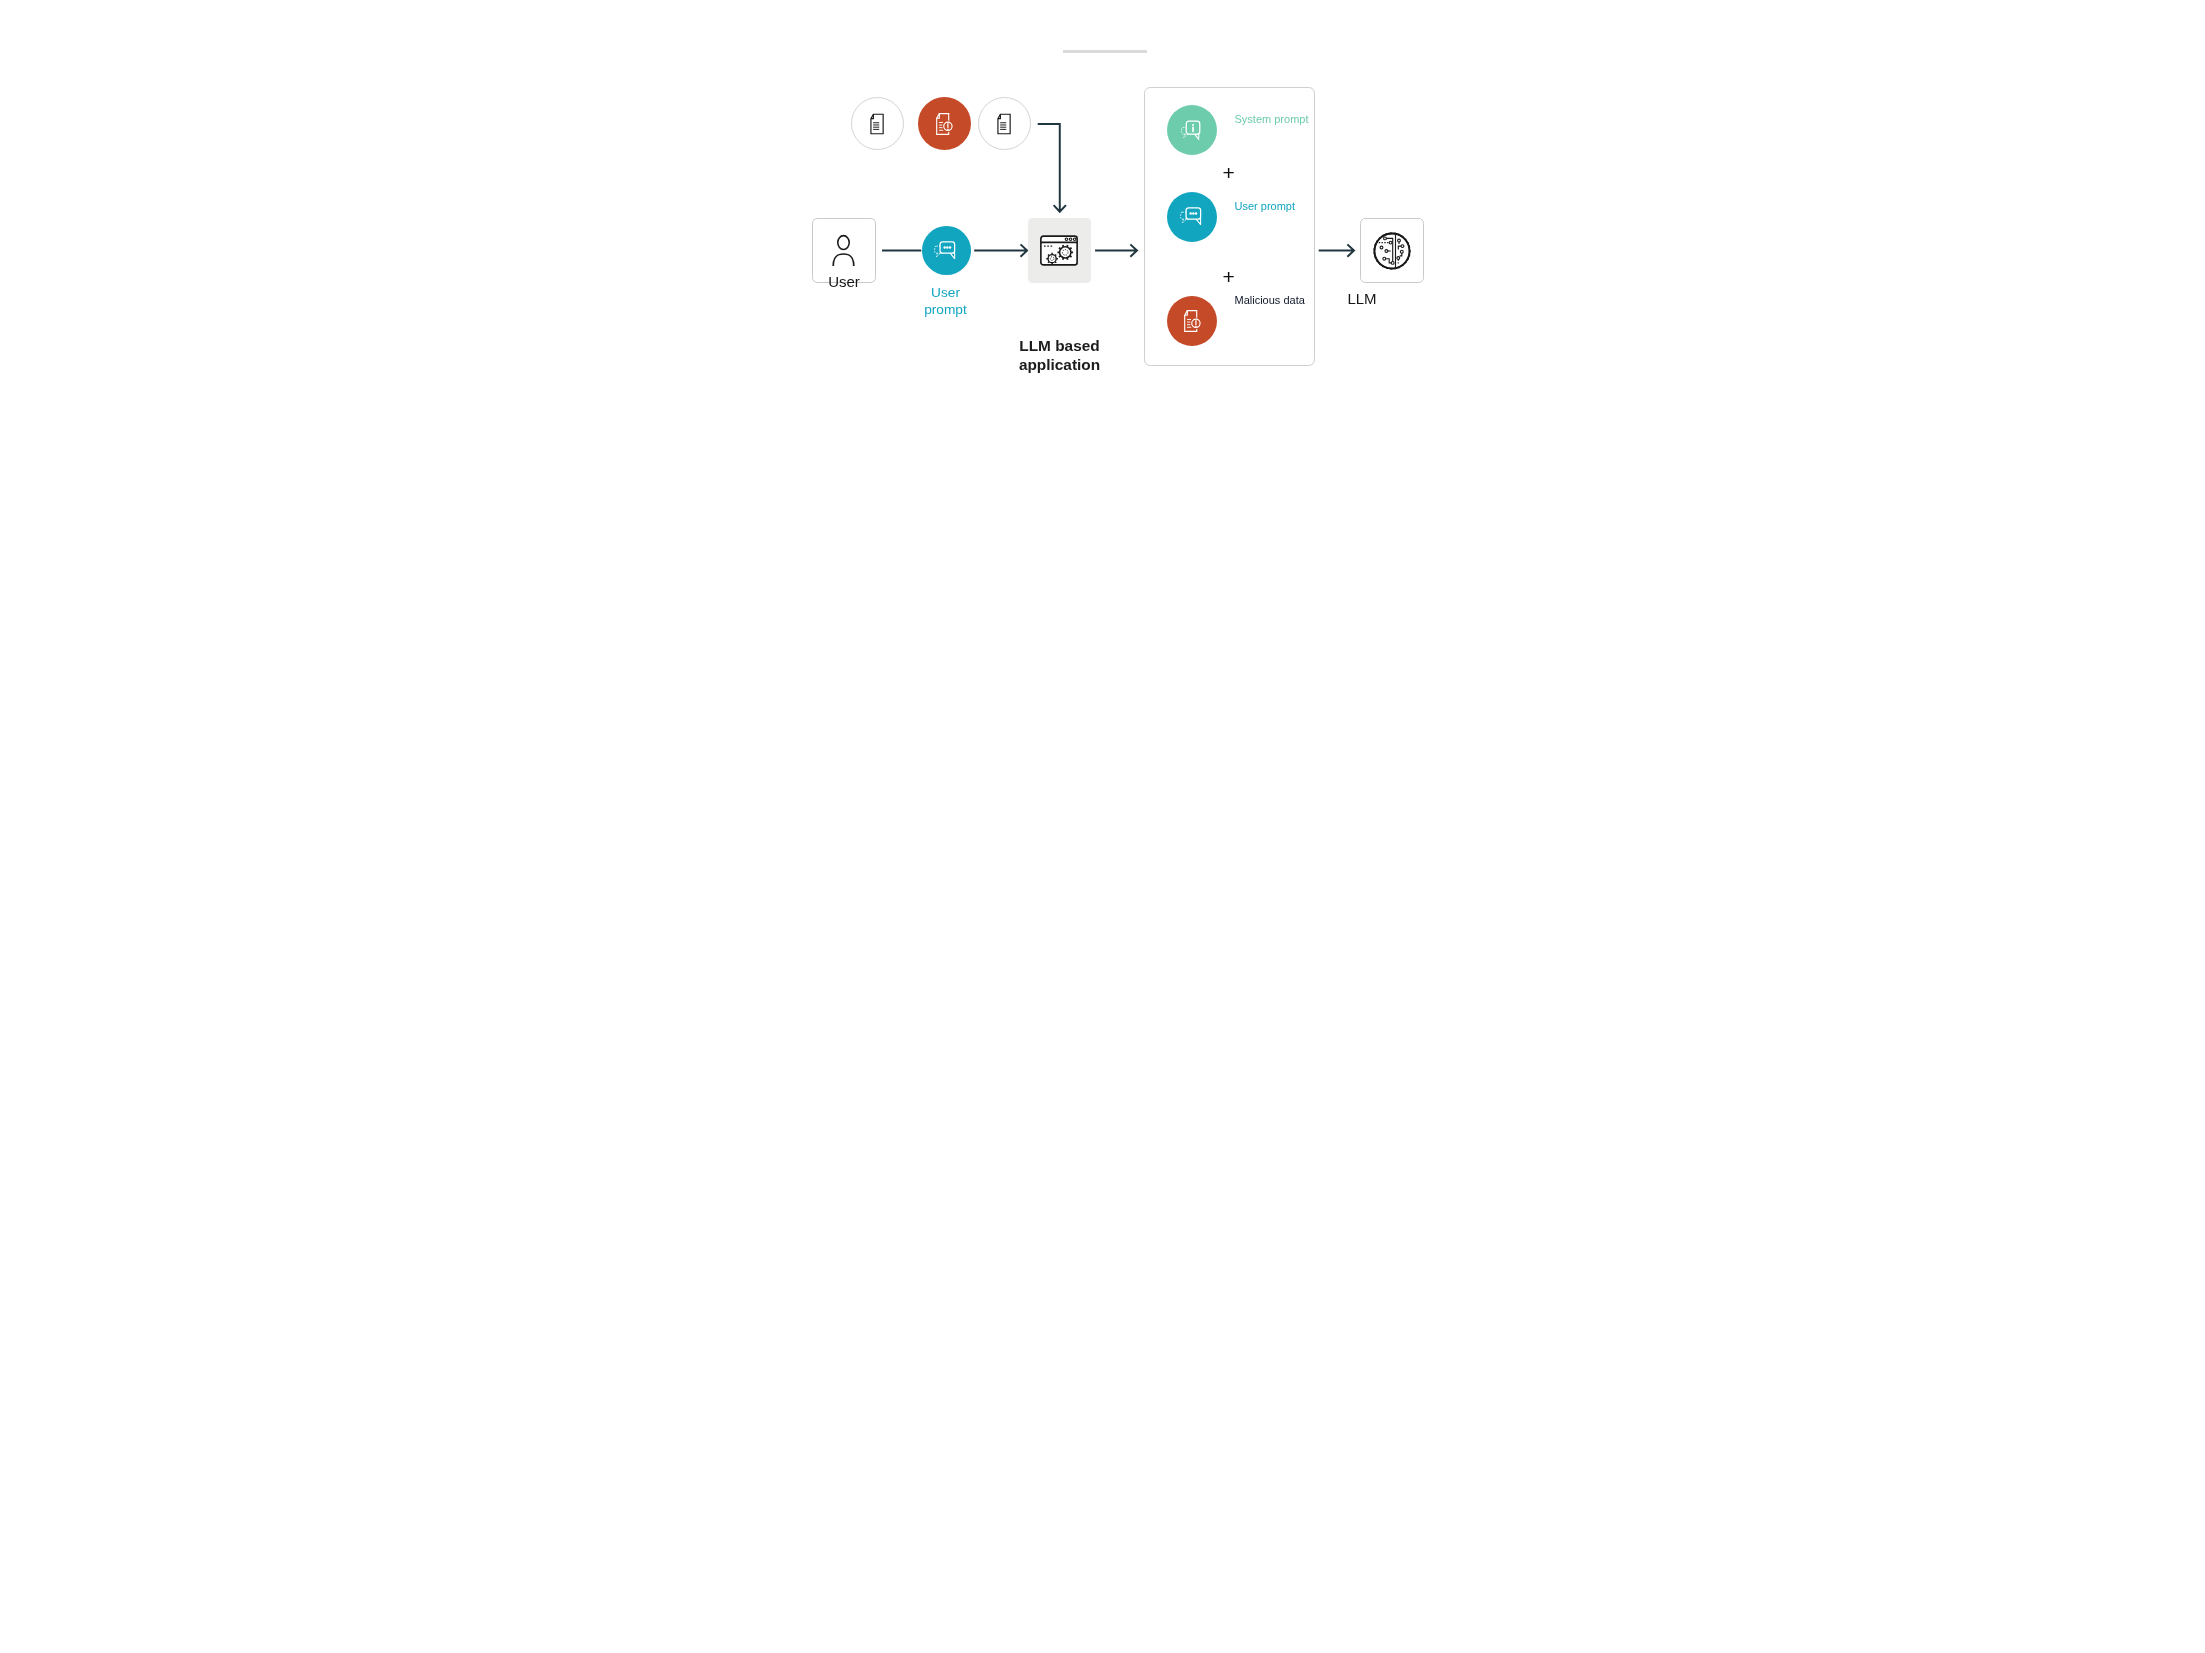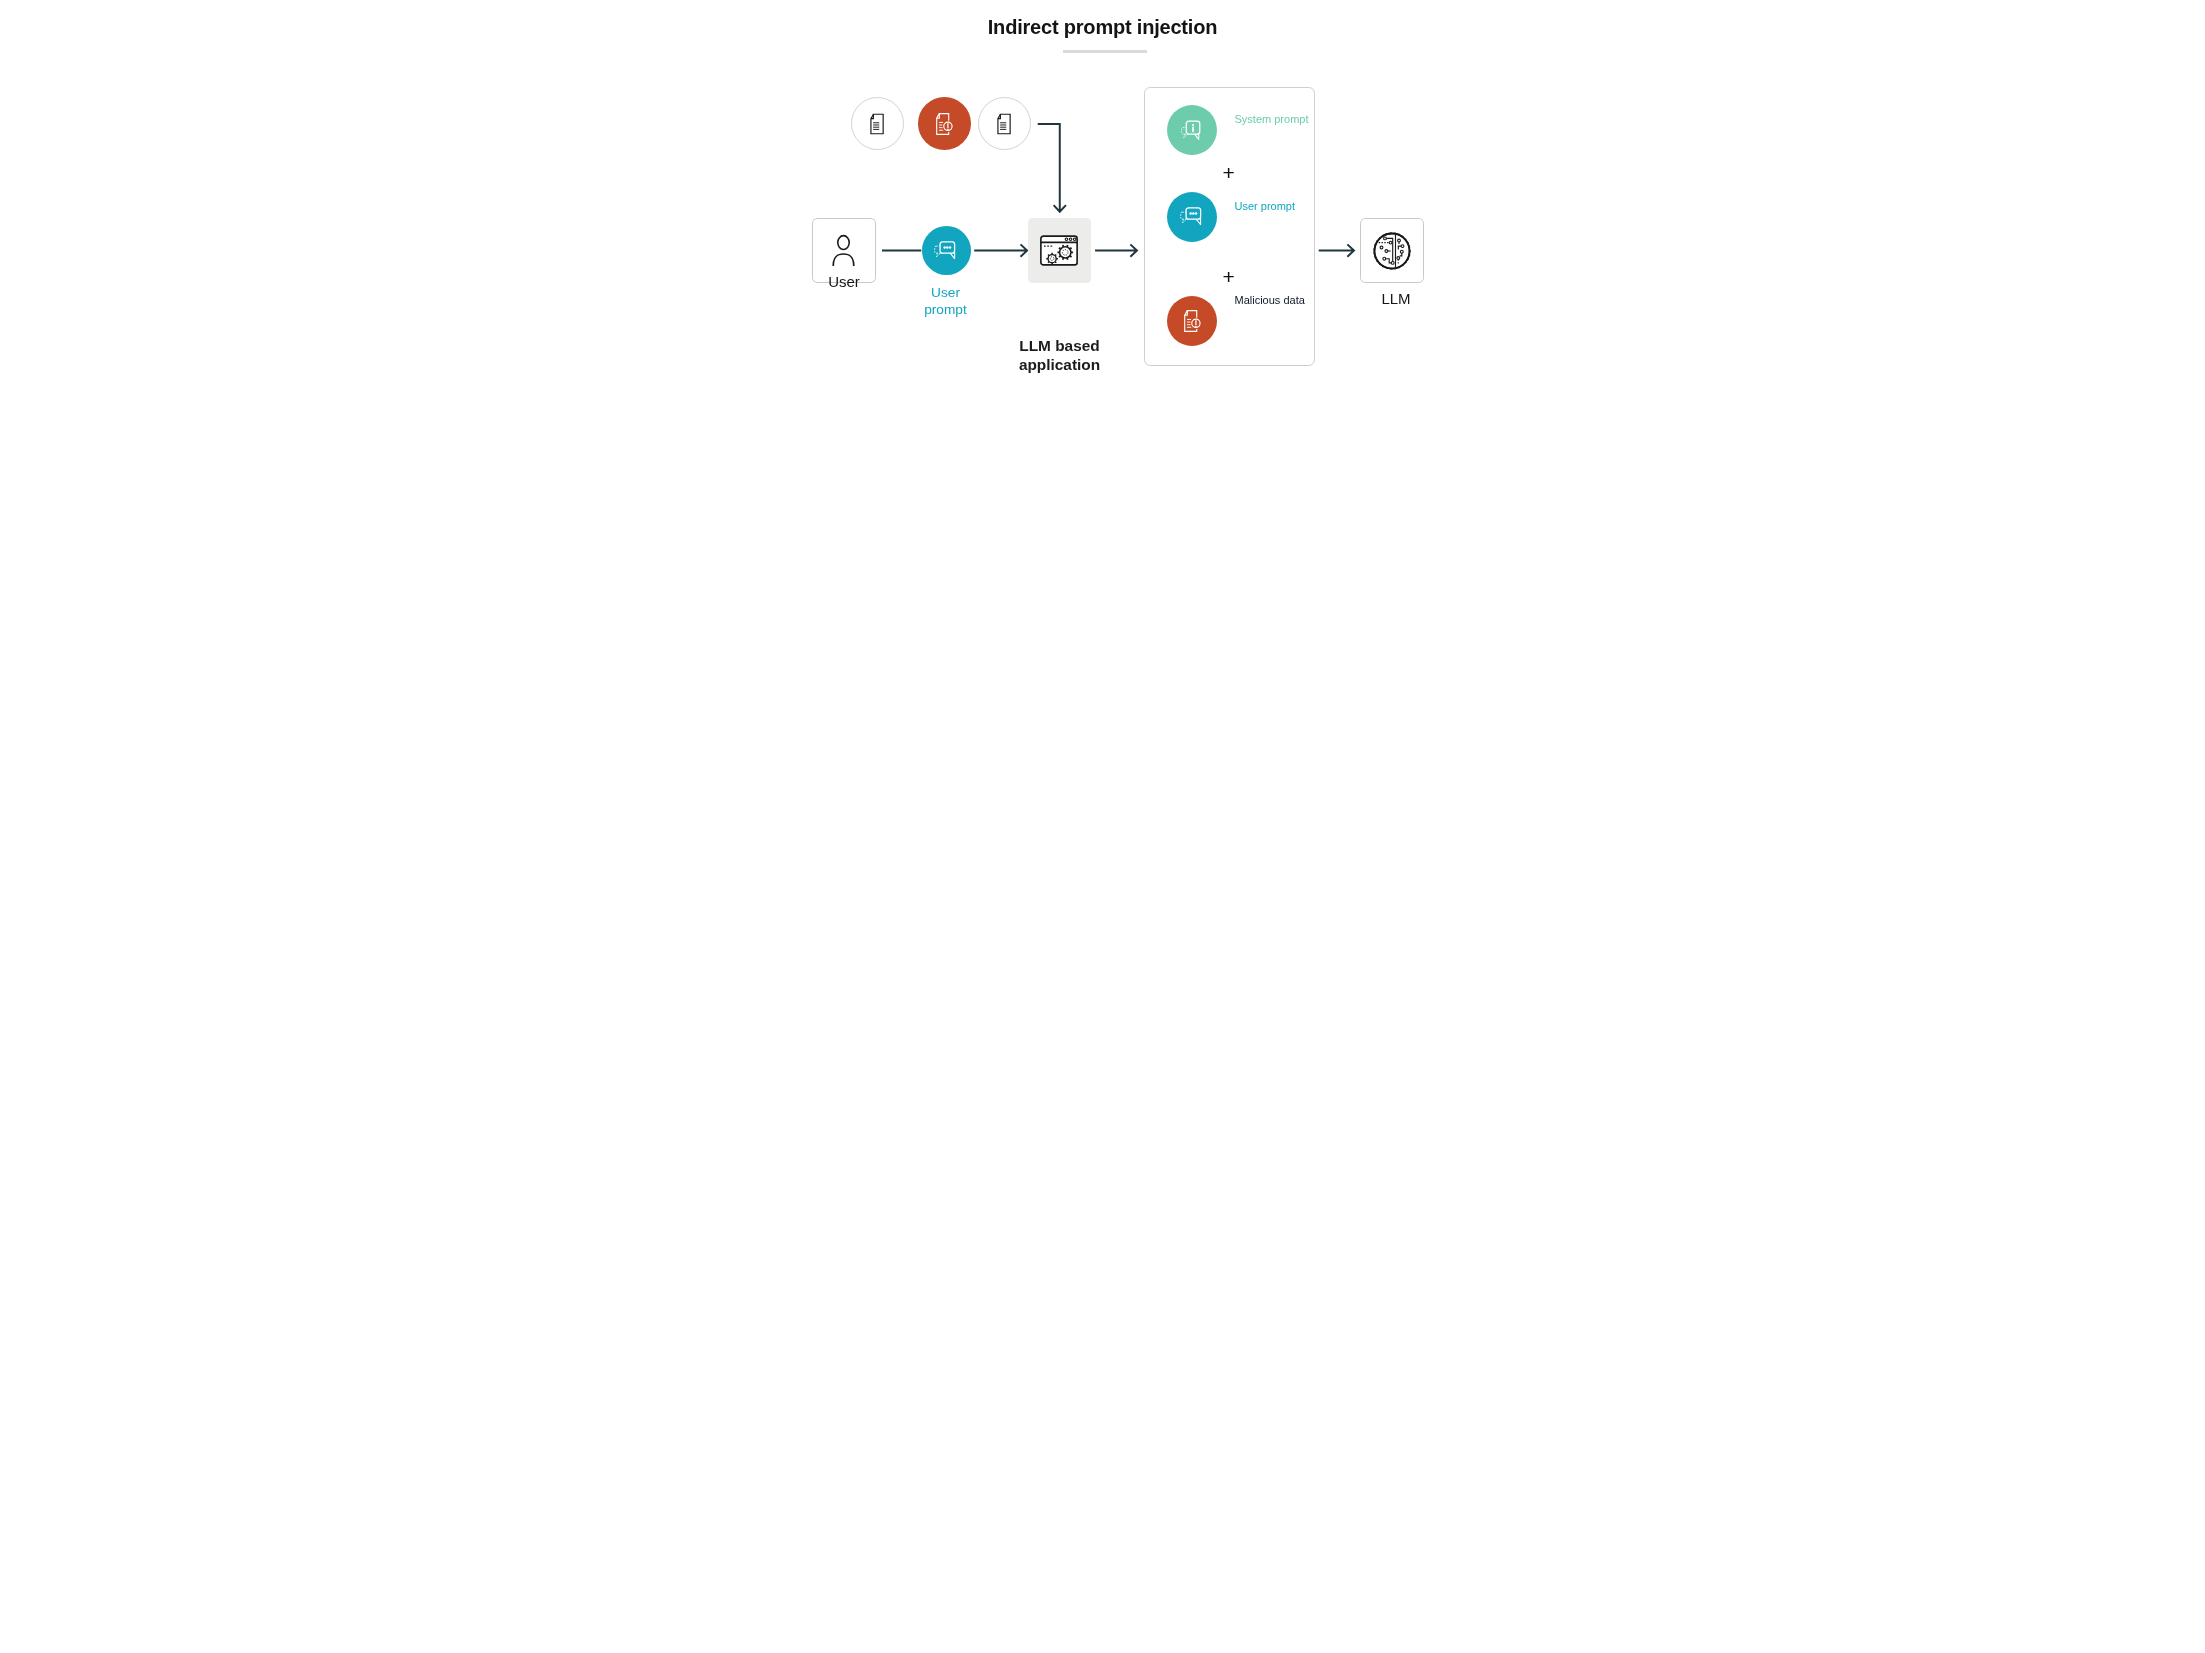--- a/index.html
+++ b/index.html
@@ -49,33 +49,32 @@
   #user-box{left:62px;top:218px;width:64px;height:65px;}
   #user-label{left:55px;top:273px;width:79px;}
   #user-prompt-circle{left:172px;top:226px;width:49px;height:49px;}
   #user-prompt-label{left:165px;top:284px;width:62px;}
   #app-box{left:278px;top:218px;width:63px;height:65px;}
   #app-label{left:257px;top:296px;width:106px;margin-top:40px;}
   #sys-circle{left:22.5px;top:17px;}
   #up-circle{left:22.5px;top:104px;}
   #mal-circle{left:22.5px;top:208px;}
   #llm-box{left:610px;top:218px;width:64px;height:65px;}
-  #llm-label{left:607px;top:290px;width:79px;}
+  #llm-label{left:573px;top:290px;width:79px;}
 
   #arrows{position:absolute;left:0;top:0;width:706px;height:397px;pointer-events:none;}
   #arrows path{stroke:#20363E;stroke-width:4.5;fill:none;}
 
   svg{display:block;}
 </style>
 </head>
 <body>
 
 <div id="canvas">
 
-  <div id="title">Indirect prompt injection</div>
   <div id="underline"></div>
 
   <svg id="arrows" viewBox="0 0 1600 900">
     <path d="M299 568 H388"></path>
     <path d="M508 568 H627 M613 554 L628 568 L613 582"></path>
     <path d="M782 568 H876 M862 554 L877 568 L862 582"></path>
     <path d="M1289 568 H1368 M1354 554 L1369 568 L1354 582"></path>
     <path d="M652 281 H702 V479 M688 465 L702 480 L716 465"></path>
   </svg>
 

